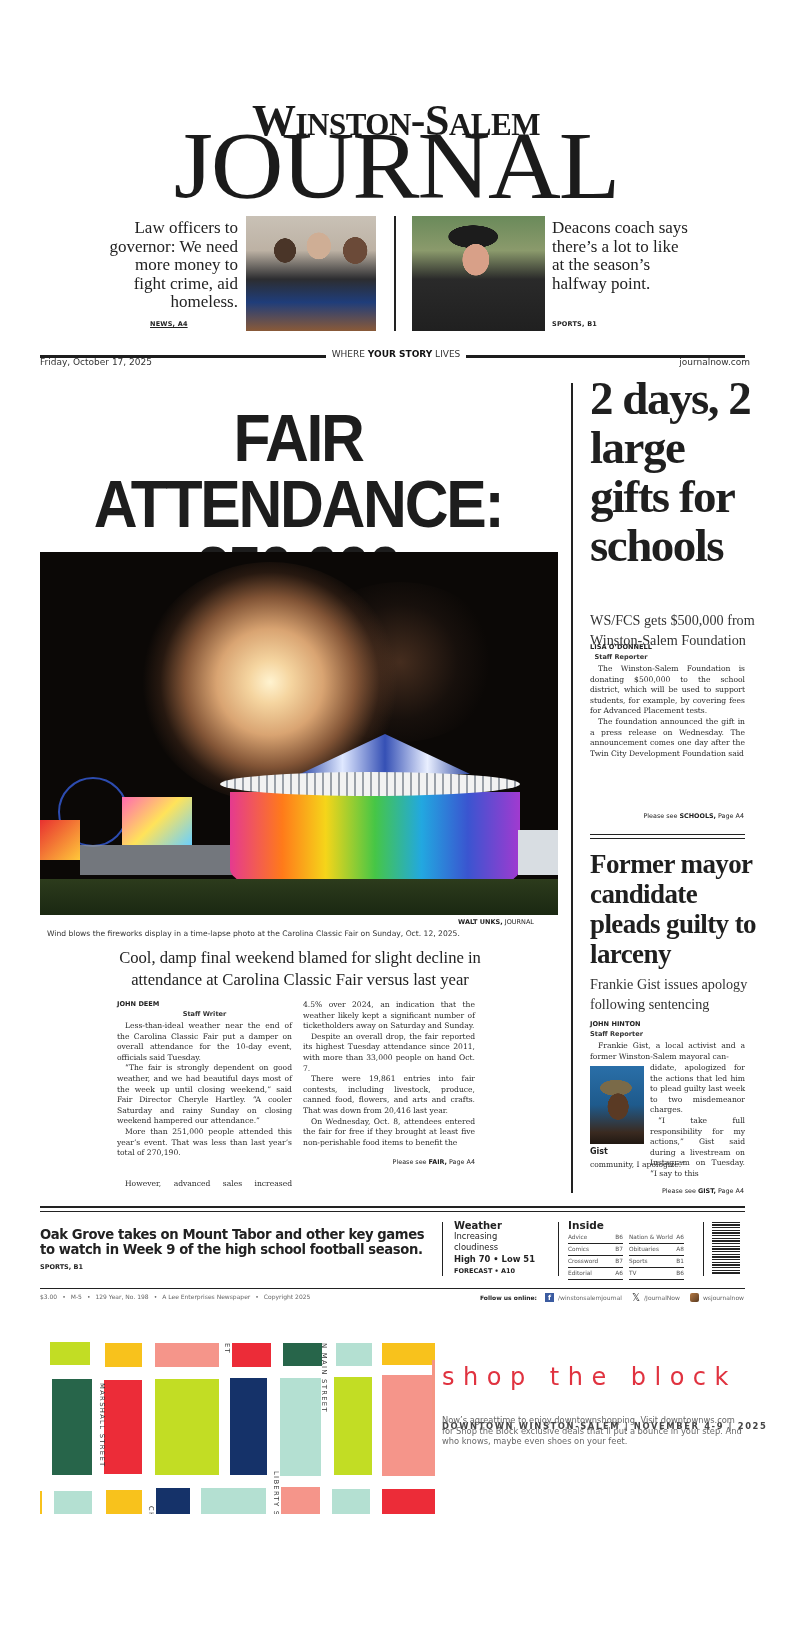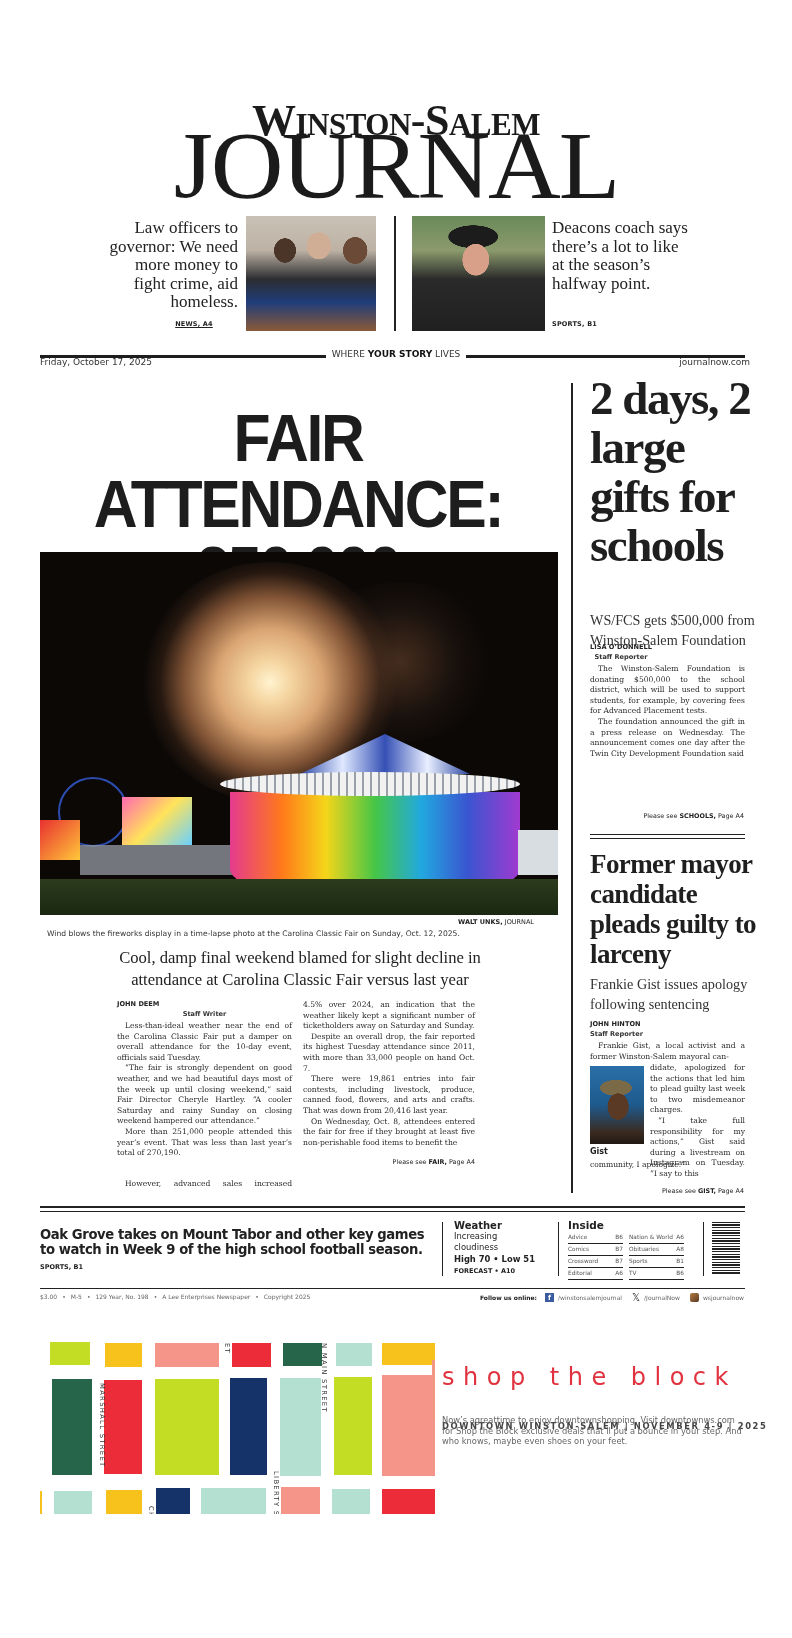--- a/index.html
+++ b/index.html
@@ -10,21 +10,21 @@
     
     .mast-top { left: 0; width: 792px; top: 95px; text-align: center; font-family: "Liberation Serif", serif; font-weight: bold; font-size: 34px; letter-spacing: -0.5px; color: #1b1b1b; }
     .mast-top .big { font-size: 44px; }
     .mast-main { left: 0; width: 792px; top: 118px; text-align: center; font-family: "Liberation Serif", serif; font-size: 96px; line-height: 96px; letter-spacing: -2px; color: #1b1b1b; transform: scaleX(1.05); }
 
     
     .teaser-text { font-family: "Liberation Serif", serif; font-size: 17px; line-height: 18.5px; color: #222; }
     .teaser-left { left: 100px; width: 138px; top: 219px; text-align: right; }
     .teaser-right { left: 552px; width: 140px; top: 219px; text-align: left; }
     .teaser-ref { font-family: "DejaVu Sans", sans-serif; font-weight: bold; font-size: 6.5px; letter-spacing: 0.2px; color: #222; }
-    .ref-left { left: 150px; width: 88px; top: 320px; text-align: center; text-decoration: underline; }
+    .ref-left { left: 150px; width: 88px; top: 320px; text-align: left; text-decoration: underline; }
     .ref-right { left: 552px; top: 320px; }
     .photo-left { left: 246px; top: 216px; width: 130px; height: 115px; background:
       radial-gradient(ellipse 18px 20px at 30% 30%, #4a3528 60%, transparent 62%),
       radial-gradient(ellipse 20px 22px at 56% 26%, #cfae95 60%, transparent 62%),
       radial-gradient(ellipse 20px 22px at 84% 30%, #6b4a38 60%, transparent 62%),
       linear-gradient(180deg, #c9c1b6 0%, #bdb2a4 30%, #2c2d30 55%, #1f3d7a 75%, #8a5a38 100%); }
     .photo-right { left: 412px; top: 216px; width: 133px; height: 115px; background:
       radial-gradient(ellipse 22px 26px at 48% 38%, #d8a088 60%, transparent 62%),
       radial-gradient(ellipse 35px 16px at 46% 18%, #1c1c1c 70%, transparent 72%),
       linear-gradient(180deg, #6a8a5a 0%, #8b9a6c 30%, #2a2a2a 55%, #202020 100%); }

